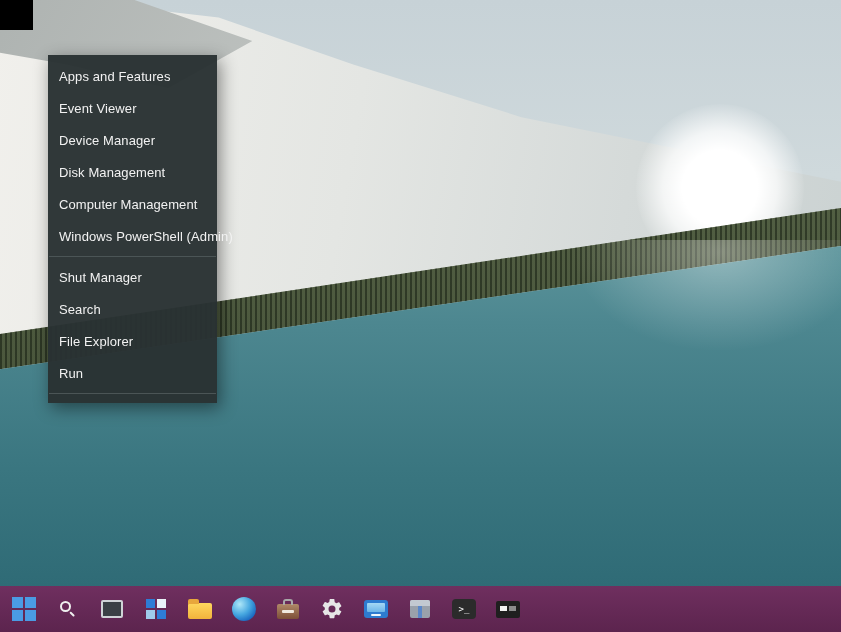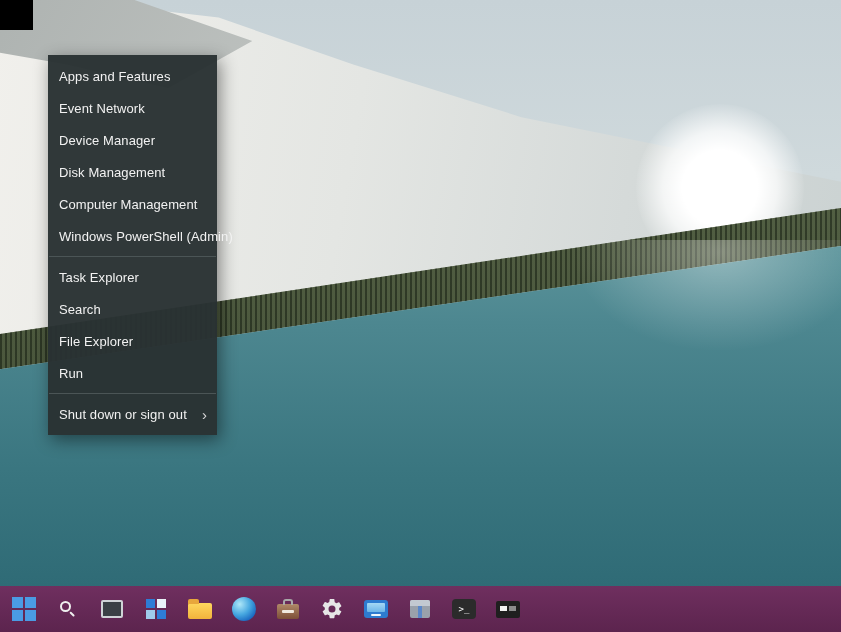--- a/index.html
+++ b/index.html
@@ -121,56 +121,52 @@
   <div class="water"></div>
   <div class="water-glint"></div>
   <div class="black-corner"></div>
 </div>
 
 <div class="winx-menu">
   <div class="menu-item">
       <span>Apps and Features</span>
     </div>
   <div class="menu-item">
-      <span>Event Network</span>
+      <span>Event Viewer</span>
     </div>
   <div class="menu-item">
       <span>Device Manager</span>
     </div>
   <div class="menu-item">
       <span>Disk Management</span>
     </div>
   <div class="menu-item">
       <span>Computer Management</span>
     </div>
   <div class="menu-item">
       <span>Windows PowerShell (Admin)</span>
     </div>
 
   <div class="menu-sep"></div>
 
   <div class="menu-item">
-      <span>Task Explorer</span>
+      <span>Shut Manager</span>
     </div>
   <div class="menu-item">
       <span>Search</span>
     </div>
   <div class="menu-item">
       <span>File Explorer</span>
     </div>
   <div class="menu-item">
       <span>Run</span>
     </div>
 
   <div class="menu-sep"></div>
 
-  <div class="menu-item">
-    <span>Shut down or sign out</span>
-    <span class="chevron">›</span>
-  </div>
 </div>
 
 <div class="taskbar">
   <div class="tb-btn">
     <div class="win-logo">
         <span></span>
         <span></span>
         <span></span>
         <span></span>
       </div>

